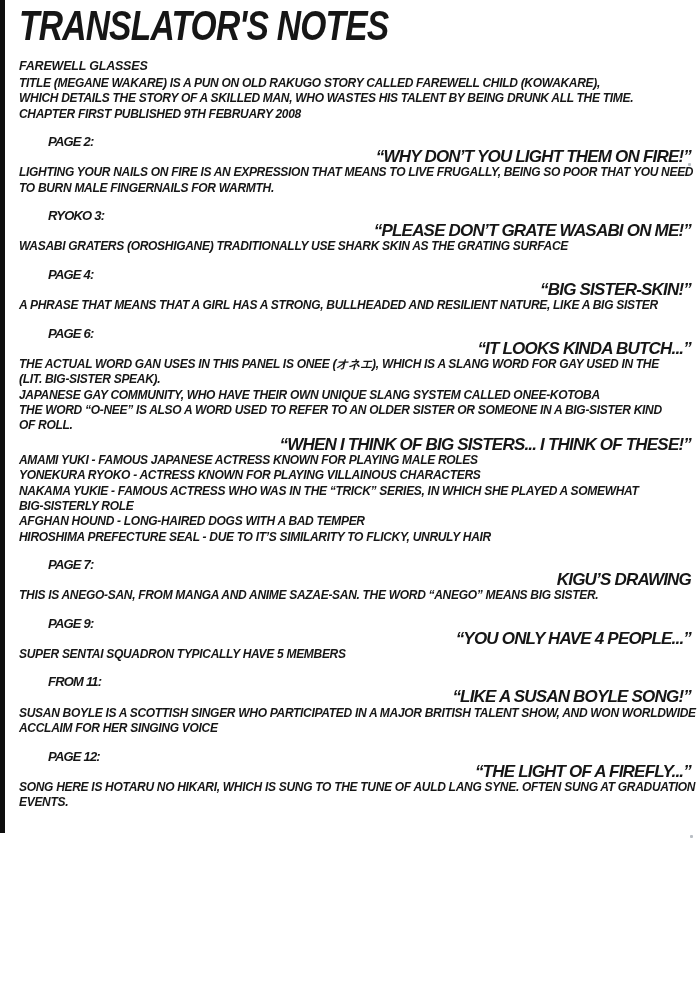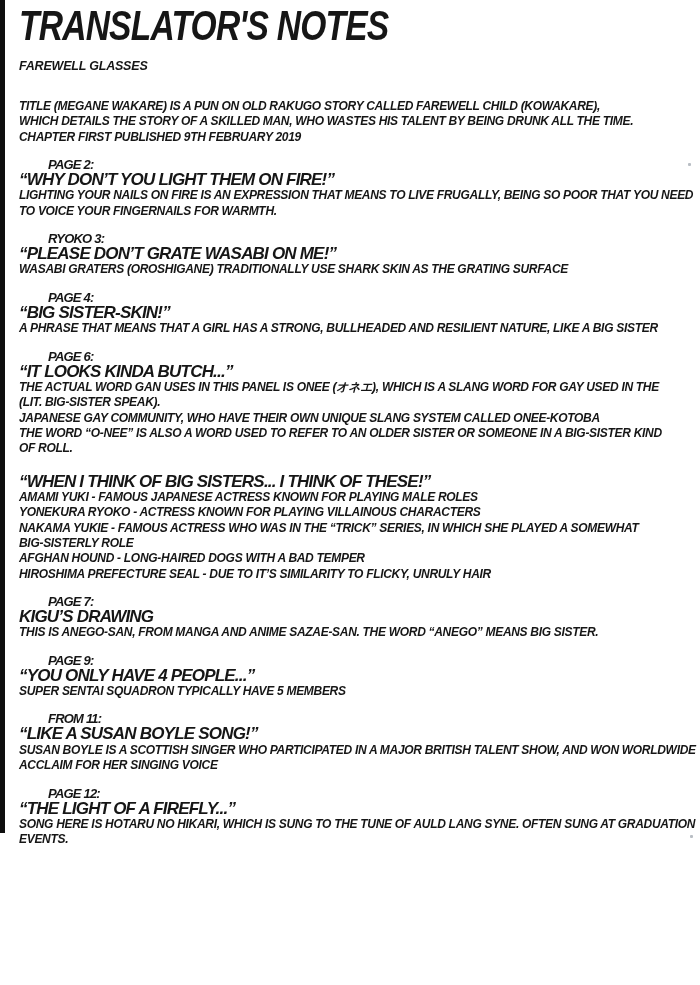--- a/index.html
+++ b/index.html
@@ -44,72 +44,73 @@
   }
   .chapter-title {
     margin-top: 13px;
     font-size: 12.5px;
     font-weight: bold;
     font-style: italic;
     letter-spacing: -0.2px;
     line-height: 15px;
   }
   .intro {
-    margin-top: 25px;
+    margin-top: 2px;
   }
   .body-line {
     font-size: 12px;
     font-weight: bold;
     font-style: italic;
     letter-spacing: -0.3px;
     line-height: 15.3px;
     white-space: nowrap;
   }
   .section { margin-top: 12px; }
-  .section.no-heading { margin-top: 17px; }
+  .section.no-heading { margin-top: 3px; }
   .section-heading {
     font-size: 13px;
     font-weight: bold;
     font-style: italic;
     letter-spacing: -0.8px;
     line-height: 15px;
     white-space: nowrap;
     margin-left: 29px;
   }
   .section-quote {
     font-size: 17px;
     font-weight: bold;
     font-style: italic;
     letter-spacing: -0.8px;
     line-height: 16.5px;
     white-space: nowrap;
+    text-align: right;
   }
 </style>
 </head>
 <body>
 
 <div class="scan-bar-left"></div>
 <div class="speck s1"></div>
 <div class="speck s2"></div>
 
 <div class="content">
   <div class="page-title">TRANSLATOR'S NOTES</div>
   <div class="chapter-title">FAREWELL GLASSES</div>
   <div class="intro" id="intro">
       <div class="body-line">TITLE (MEGANE WAKARE) IS A PUN ON OLD RAKUGO STORY CALLED FAREWELL CHILD (KOWAKARE),</div>
       <div class="body-line">WHICH DETAILS THE STORY OF A SKILLED MAN, WHO WASTES HIS TALENT BY BEING DRUNK ALL THE TIME.</div>
-      <div class="body-line">CHAPTER FIRST PUBLISHED 9TH FEBRUARY 2019</div>
+      <div class="body-line">CHAPTER FIRST PUBLISHED 9TH FEBRUARY 2008</div>
     </div>
   <div id="sections">
   <div class="section">
     <div class="section-heading">PAGE 2:</div>
     <div class="section-quote">“WHY DON’T YOU LIGHT THEM ON FIRE!”</div>
     <div class="section-body">
           <div class="body-line">LIGHTING YOUR NAILS ON FIRE IS AN EXPRESSION THAT MEANS TO LIVE FRUGALLY, BEING SO POOR THAT YOU NEED</div>
-          <div class="body-line">TO VOICE YOUR FINGERNAILS FOR WARMTH.</div>
+          <div class="body-line">TO BURN MALE FINGERNAILS FOR WARMTH.</div>
         </div>
   </div>
 
   <div class="section">
     <div class="section-heading">RYOKO 3:</div>
     <div class="section-quote">“PLEASE DON’T GRATE WASABI ON ME!”</div>
     <div class="section-body">
           <div class="body-line">WASABI GRATERS (OROSHIGANE) TRADITIONALLY USE SHARK SKIN AS THE GRATING SURFACE</div>
         </div>
   </div>

